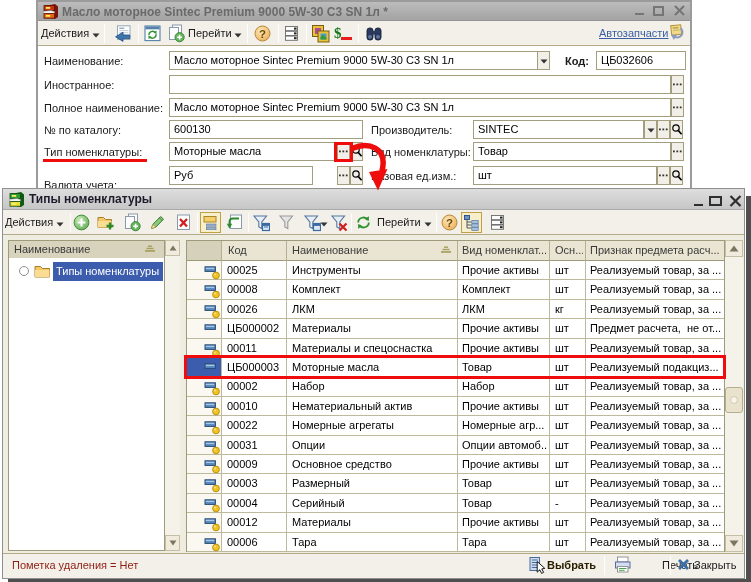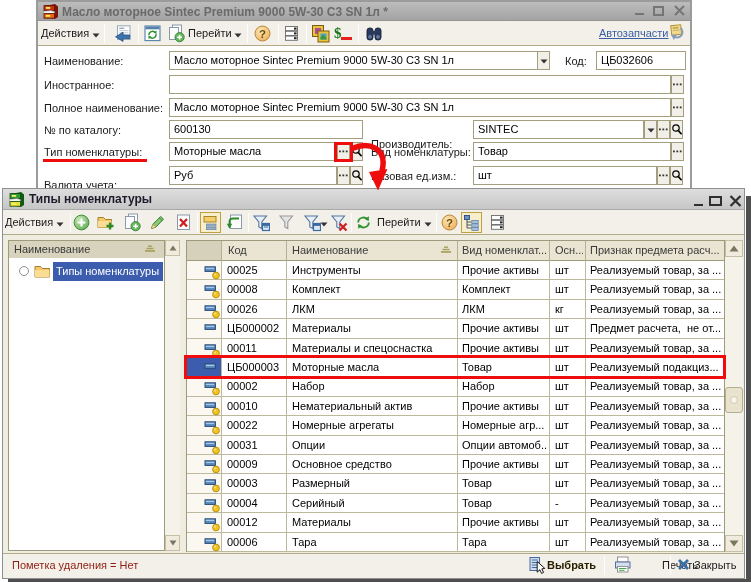--- a/index.html
+++ b/index.html
@@ -104,22 +104,22 @@
     <rect x="3" y="5.6" width="6.5" height="1.2" fill="#cdb76a" transform="rotate(-6 6 6)"></rect>
     <path d="M10.5 4 a5.2 5.2 0 1 1 -6.8 8.3" fill="none" stroke="#8a9cba" stroke-width="2"></path>
     <path d="M1 10.5 L7 10.8 L3.8 16 Z" fill="#8a9cba"></path>
   </svg>
 <div style="position:absolute;left:44px;top:55px;white-space:nowrap;font-size:11px;color:#1a1a1a;">Наименование:</div>
 <div style="position:absolute;left:44px;top:79px;white-space:nowrap;font-size:11px;color:#1a1a1a;">Иностранное:</div>
 <div style="position:absolute;left:44px;top:102px;white-space:nowrap;font-size:11px;color:#1a1a1a;">Полное наименование:</div>
 <div style="position:absolute;left:44px;top:124px;white-space:nowrap;font-size:11px;color:#1a1a1a;">№ по каталогу:</div>
 <div style="position:absolute;left:44px;top:146px;white-space:nowrap;font-size:11px;color:#1a1a1a;">Тип номенклатуры:</div>
 <div style="position:absolute;left:44px;top:179px;white-space:nowrap;font-size:11px;color:#1a1a1a;">Валюта учета:</div>
-<div style="position:absolute;left:565px;top:55px;white-space:nowrap;font-size:11px;color:#1a1a1a;">Код:</div>
-<div style="position:absolute;left:371px;top:124px;white-space:nowrap;font-size:11px;color:#1a1a1a;margin-top:14px;">Производитель:</div>
+<div style="position:absolute;left:565px;top:55px;white-space:nowrap;font-size:11px;color:#1a1a1a;font-weight:bold;">Код:</div>
+<div style="position:absolute;left:371px;top:124px;white-space:nowrap;font-size:11px;color:#1a1a1a;">Производитель:</div>
 <div style="position:absolute;left:371px;top:146px;white-space:nowrap;font-size:11px;color:#1a1a1a;">Вид номенклатуры:</div>
 <div style="position:absolute;left:371px;top:170px;white-space:nowrap;font-size:11px;color:#1a1a1a;">Базовая ед.изм.:</div>
 <div class="fld" style="left:169px;top:51px;width:369px;">Масло моторное Sintec Premium 9000 5W-30 C3 SN 1л</div>
 <div class="btn" style="left:537px;top:51px;"></div>
 <svg class="a" style="left:540px;top:59px" width="8" height="5" viewBox="0 0 8 5">
     <path d="M0.5 0.5 L7.5 0.5 L4 4.5 Z" fill="#333"></path>
   </svg>
 <div class="fld" style="left:596px;top:51px;width:90px;">ЦБ032606</div>
 <div class="fld" style="left:169px;top:75px;width:502px;"></div>
 <div class="btn" style="left:671px;top:75px;"></div>
@@ -164,21 +164,21 @@
     <circle cx="5" cy="5" r="3.2" fill="none" stroke="#000" stroke-width="1.2"></circle>
     <path d="M7.4 7.6 L10.6 11.2" stroke="#000" stroke-width="1.6"></path>
   </svg>
 <div class="fld" style="left:473px;top:142px;width:198px;">Товар</div>
 <div class="btn" style="left:671px;top:142px;"></div>
 <svg class="a" style="left:673px;top:150px" width="9" height="3" viewBox="0 0 9 3">
     <rect x="0" y="0.5" width="1.8" height="1.8" fill="#333"></rect>
     <rect x="3.4" y="0.5" width="1.8" height="1.8" fill="#333"></rect>
     <rect x="6.8" y="0.5" width="1.8" height="1.8" fill="#333"></rect>
   </svg>
-<div class="fld" style="left:169px;top:166px;width:168px;">Руб</div>
+<div class="fld" style="left:169px;top:166px;width:144px;">Руб</div>
 <div class="btn" style="left:337px;top:166px;"></div>
 <svg class="a" style="left:339px;top:174px" width="9" height="3" viewBox="0 0 9 3">
     <rect x="0" y="0.5" width="1.8" height="1.8" fill="#333"></rect>
     <rect x="3.4" y="0.5" width="1.8" height="1.8" fill="#333"></rect>
     <rect x="6.8" y="0.5" width="1.8" height="1.8" fill="#333"></rect>
   </svg>
 <div class="btn" style="left:350px;top:166px;"></div>
 <svg class="a" style="left:351px;top:169px" width="12" height="13" viewBox="0 0 12 13">
     <circle cx="5" cy="5" r="3.2" fill="none" stroke="#000" stroke-width="1.2"></circle>
     <path d="M7.4 7.6 L10.6 11.2" stroke="#000" stroke-width="1.6"></path>

